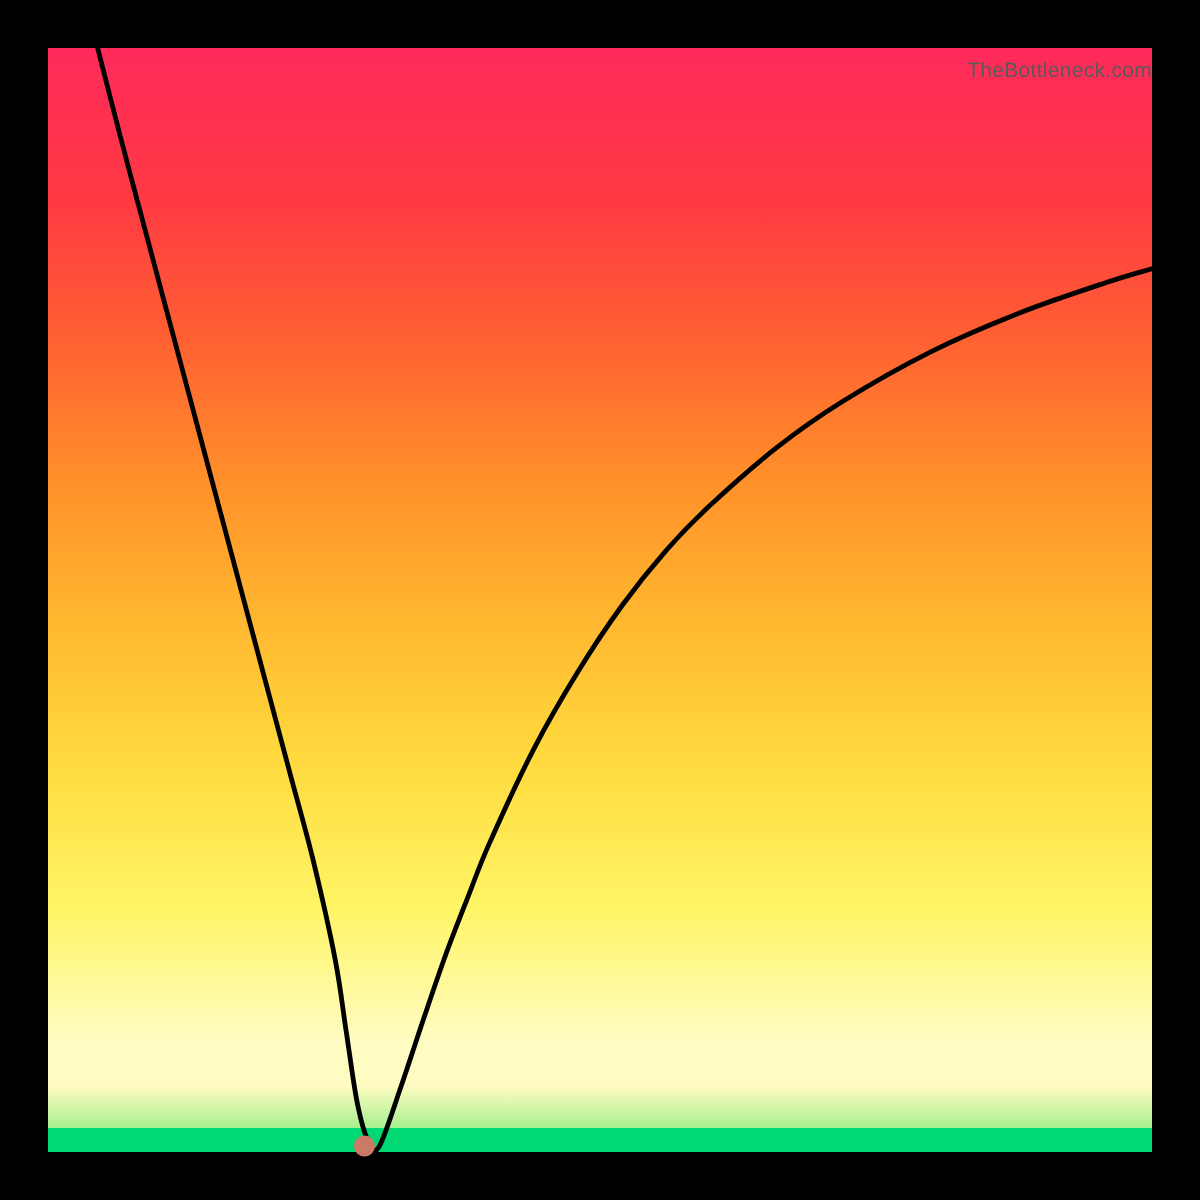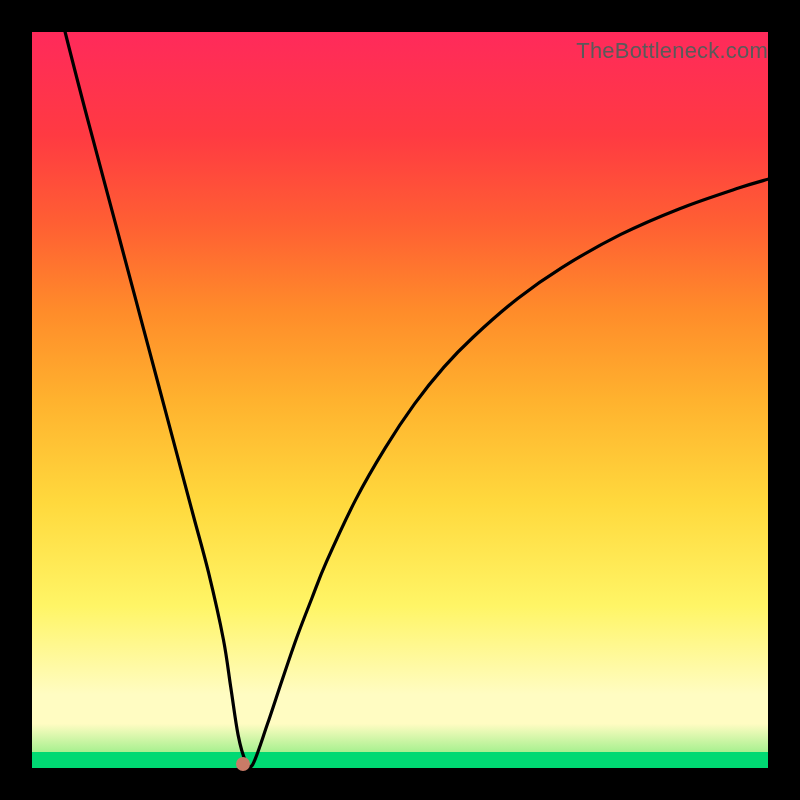--- a/index.html
+++ b/index.html
@@ -29,21 +29,21 @@
       #ff8c2a 62%,
       #ff5f33 74%,
       #ff3a42 86%,
       #ff2a5b 100%);
   }
   .attribution {
     position: absolute;
     right: 0;
     top: 6px;
     font-family: Arial, Helvetica, sans-serif;
-    font-size: 22px;
+    font-size: 14px;
     font-weight: 400;
     color: #5a5a5a;
     letter-spacing: 0.2px;
     user-select: none;
   }
   .curve-svg {
     position: absolute;
     left: 0;
     top: 0;
     width: 736px;

